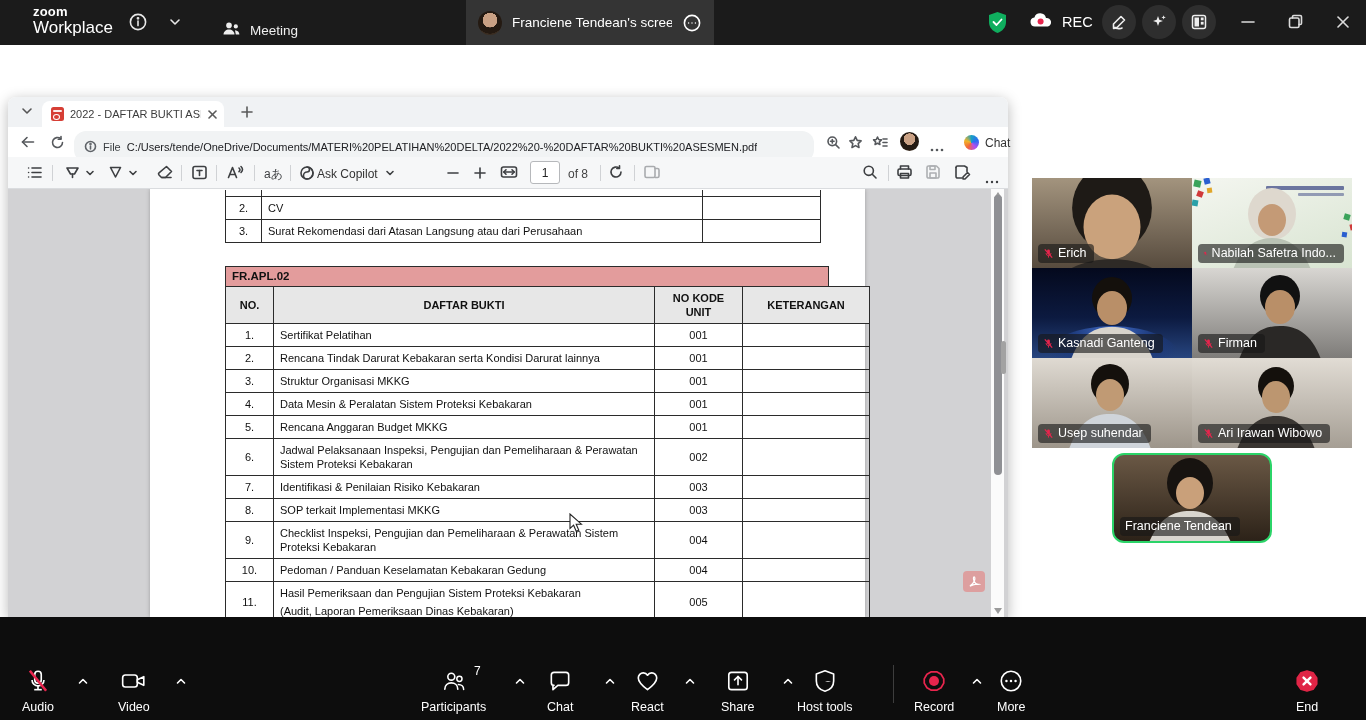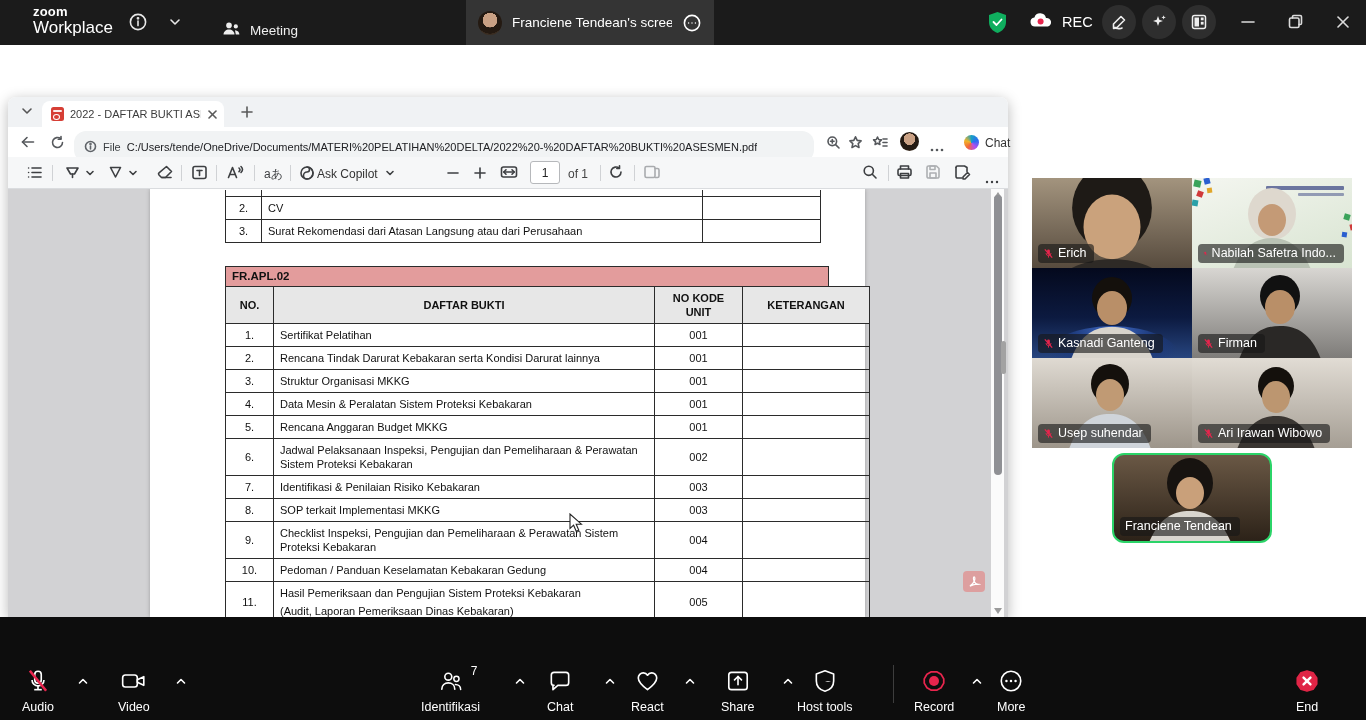--- a/index.html
+++ b/index.html
@@ -377,21 +377,21 @@
       </span>
       <span class="pt" style="left:492px">
         <svg class="s" width="18" height="16" viewBox="0 0 18 16">
             <rect x="1.5" y="3" width="15" height="10" rx="2"></rect>
             <polyline points="6,5.8 3.8,8 6,10.2"></polyline>
             <polyline points="12,5.8 14.2,8 12,10.2"></polyline>
             <line x1="3.8" y1="8" x2="14.2" y2="8"></line>
           </svg>
       </span>
       <input class="page-box" value="1" style="">
-      <span class="of-lbl">of 1</span>
+      <span class="of-lbl">of 8</span>
       <span class="pt-sep" style="left:592px"></span>
       <span class="pt" style="left:600px">
         <svg class="s" width="16" height="16" viewBox="0 0 16 16">
             <path d="M13 8 a5 5 0 1 1-1.7-3.75"></path>
             <polyline points="11.5,1.8 11.5,4.5 8.8,4.5"></polyline>
           </svg>
       </span>
       <span class="pt-sep" style="left:626px"></span>
       <span class="pt" style="left:635px;color:#a9abae">
         <svg class="s" width="18" height="16" viewBox="0 0 18 16">
@@ -777,21 +777,21 @@
   <div class="tb-btn" style="left:421px">
     <span class="ic-wrap">
       <svg width="28" height="26" viewBox="0 0 24 24">
           <circle cx="9.5" cy="8" r="3.2" fill="none" stroke="#fff" stroke-width="1.5"></circle>
           <path d="M3.5 19.5 c0-3.6 2.7-5.8 6-5.8 s6 2.2 6 5.8" fill="none" stroke="#fff" stroke-width="1.5" stroke-linecap="round"></path>
           <circle cx="17" cy="10" r="2.4" fill="none" stroke="#fff" stroke-width="1.4"></circle>
           <path d="M16 15.2 c2.9 0 4.9 1.9 4.9 4.6" fill="none" stroke="#fff" stroke-width="1.4" stroke-linecap="round"></path>
         </svg>
       <span class="pcount">7</span>
     </span>
-    <span class="lbl">Identifikasi</span>
+    <span class="lbl">Participants</span>
   </div>
   <span class="tb-chev" style="left:514px">
     <svg class="s" width="12" height="9" viewBox="0 0 12 9">
         <polyline points="2.5,6 6,2.5 9.5,6"></polyline>
       </svg>
   </span>
 
   <div class="tb-btn" style="left:547px">
     <span class="ic-wrap">
       <svg width="26" height="26" viewBox="0 0 24 24">

